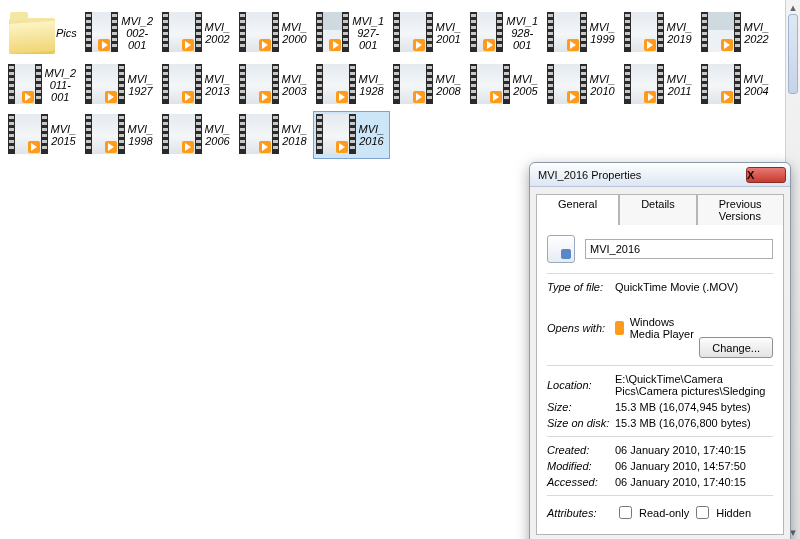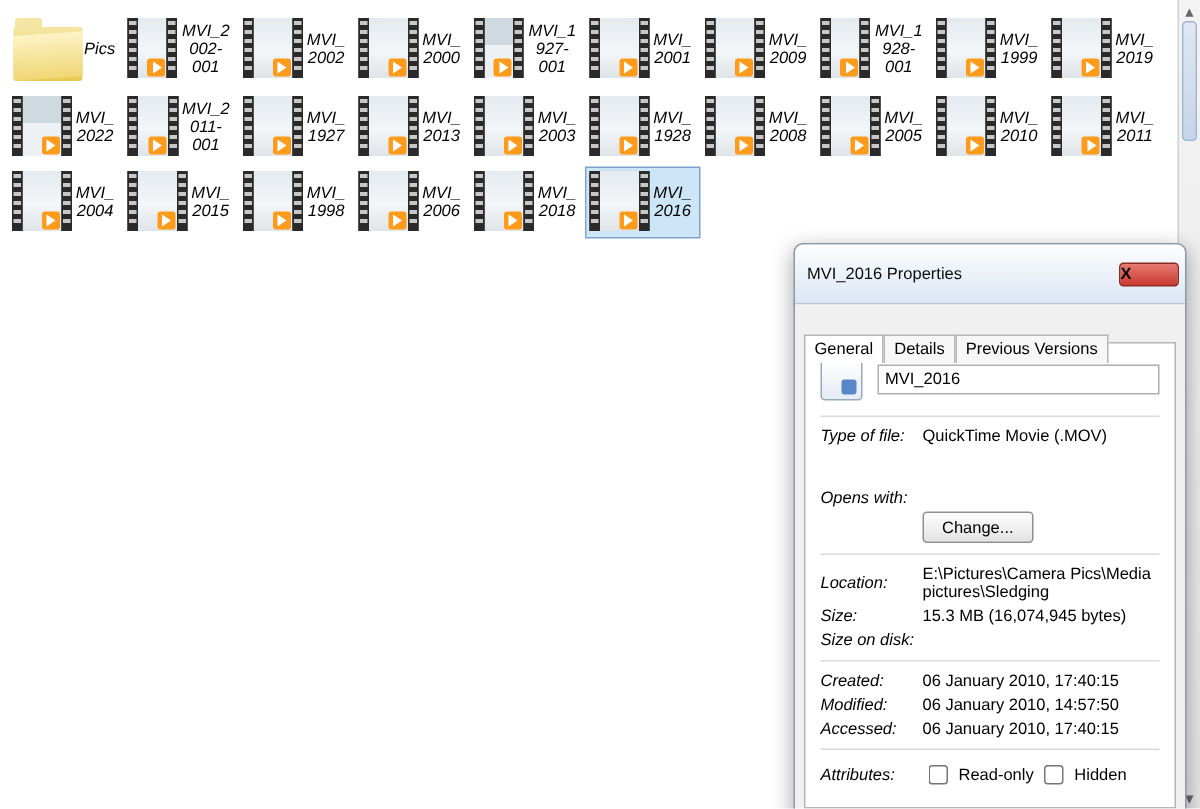--- a/index.html
+++ b/index.html
@@ -19,27 +19,27 @@
   .play { position:absolute; right:8px; bottom:1px; width:12px; height:12px; background:#ff9b1a; border-radius:2px; display:flex; align-items:center; justify-content:center; }
   .play::after { content:""; border-left:6px solid #fff; border-top:4px solid transparent; border-bottom:4px solid transparent; margin-left:1px;}
   .scene { position:absolute; left:7px; right:7px; top:0; bottom:0; }
   .snow { background: linear-gradient(#e4eaef 0%, #f4f6f8 55%, #dfe4e8 100%); }
   .sky  { background: linear-gradient(#cfd9e0 0 45%, #eef1f3 45% 100%); }
   .label { line-height: 12px; word-break: break-word; color:#000; }
 
   
   .props { position:absolute; left:529px; top:162px; width:262px; background:#f0f0f0;
     border:1px solid #8a9aab; border-radius:6px; box-shadow:0 4px 14px rgba(0,0,0,.35); }
-  .props-title { height:40px; background:linear-gradient(#fdfefe,#dce6f3); border-bottom:1px solid #b8c6d8;
+  .props-title { height:24px; background:linear-gradient(#fdfefe,#dce6f3); border-bottom:1px solid #b8c6d8;
     display:flex; align-items:center; padding:0 4px 0 8px; border-radius:6px 6px 0 0; }
   .props-title span { flex:1; color:#0a0a0a; }
   .closebtn { width:40px; height:16px; background:linear-gradient(#e67a73,#c93b2f); border:1px solid #8a2c22;
     border-radius:3px; color:#fff; display:flex; align-items:center; justify-content:center; cursor:pointer; font-weight:bold; }
   .tabs { display:flex; padding:6px 6px 0 6px; gap:0; }
-  .tab { padding:3px 6px; background:#f7f7f7; border:1px solid #b5b5b5; border-bottom:none; position:relative; top:14px; cursor:pointer;}
+  .tab { padding:3px 21px; background:#f7f7f7; border:1px solid #b5b5b5; border-bottom:none; position:relative; top:1px; cursor:pointer;}
   .tab.active { background:#fff; z-index:2; }
   .tabbody { margin:0 6px 6px 6px; background:#fff; border:1px solid #b5b5b5; padding:10px 10px 8px 10px; }
   .row { display:flex; align-items:center; margin:4px 0; }
   .row .k { width:68px; color:#000;font-style:italic; }
   .row .v { flex:1; color:#000; }
   .namebox { display:flex; align-items:center; gap:10px; margin-bottom:10px; }
   .docicon { width:28px; height:28px; border:1px solid #9aa8bb; background:linear-gradient(#fff,#e6ecf4); border-radius:3px; position:relative;}
   .docicon::after{content:"";position:absolute;right:3px;bottom:3px;width:10px;height:10px;background:#5a87c7;border-radius:2px;}
   .nameinput { flex:1; height:20px; border:1px solid #abadb3; padding:0 4px; background:#fff; }
   hr.sep { border:none; border-top:1px solid #d9d9d9; margin:7px 0; }
@@ -112,29 +112,20 @@
       </div>
       <div class="label">MVI_2001</div>
     </div>
     <div class="item">
       <div class="thumb">
         <div class="scene snow"></div>
         <div class="film-l"></div>
         <div class="film-r"></div>
         <div class="play"></div>
       </div>
-      <div class="label">MVI_2009</div>
-    </div>
-    <div class="item">
-      <div class="thumb">
-        <div class="scene snow"></div>
-        <div class="film-l"></div>
-        <div class="film-r"></div>
-        <div class="play"></div>
-      </div>
       <div class="label">MVI_1928-001</div>
     </div>
     <div class="item">
       <div class="thumb">
         <div class="scene snow"></div>
         <div class="film-l"></div>
         <div class="film-r"></div>
         <div class="play"></div>
       </div>
       <div class="label">MVI_1999</div>
@@ -317,33 +308,38 @@
       <div class="docicon"></div>
       <input class="nameinput" value="MVI_2016" style="">
     </div>
     <hr class="sep">
     <div class="row">
         <div class="k">Type of file:</div>
         <div class="v">QuickTime Movie (.MOV)</div>
       </div>
     <div class="row">
         <div class="k">Opens with:</div>
+      <div class="v openwith">
+        <span class="wmp"></span>
+        <span>Windows Media Player</span>
+      </div>
       <button class="btn">Change...</button>
     </div>
     <hr class="sep">
     <div class="row">
         <div class="k">Location:</div>
-        <div class="v">E:\Pictures\Camera Pics\Media pictures\Sledging</div>
+        <div class="v">E:\QuickTime\Camera Pics\Camera pictures\Sledging</div>
       </div>
     <div class="row">
         <div class="k">Size:</div>
         <div class="v">15.3 MB (16,074,945 bytes)</div>
       </div>
     <div class="row">
         <div class="k">Size on disk:</div>
+        <div class="v">15.3 MB (16,076,800 bytes)</div>
       </div>
     <hr class="sep">
     <div class="row">
         <div class="k">Created:</div>
         <div class="v">06 January 2010, 17:40:15</div>
       </div>
     <div class="row">
         <div class="k">Modified:</div>
         <div class="v">06 January 2010, 14:57:50</div>
       </div>

